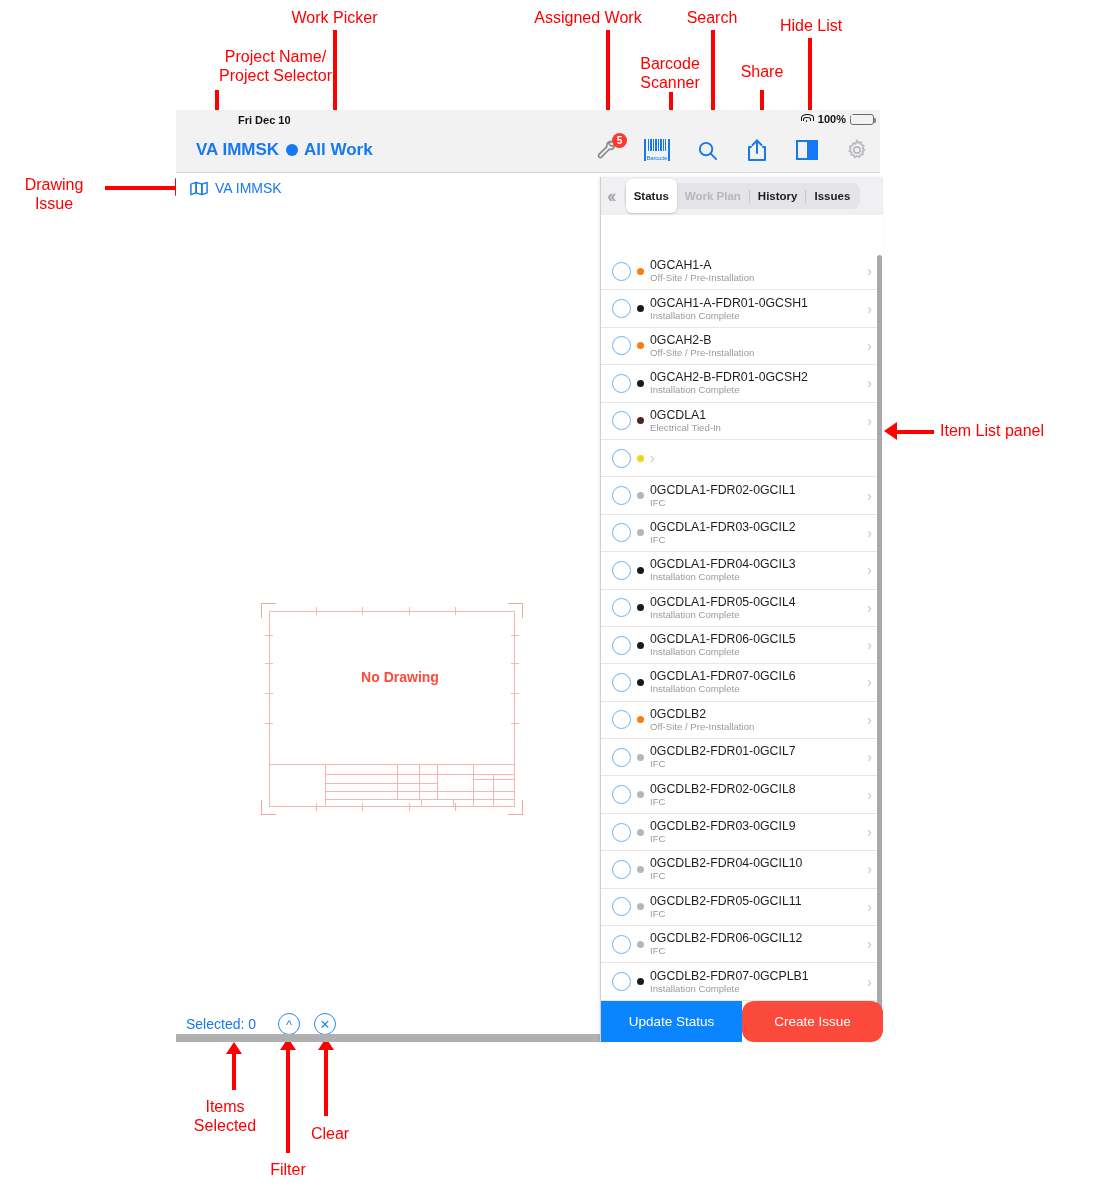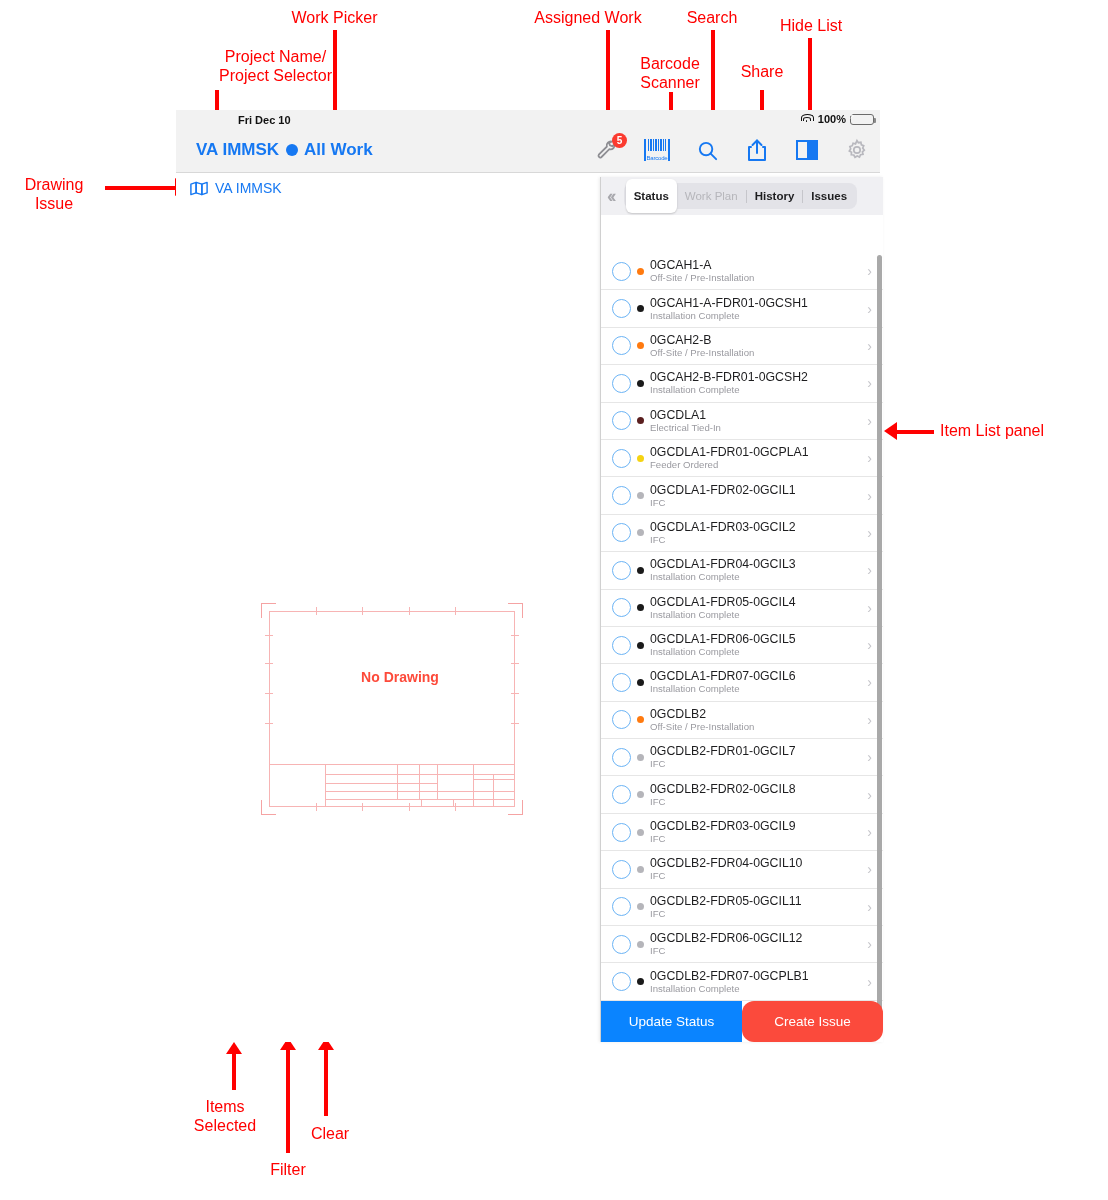--- a/index.html
+++ b/index.html
@@ -96,21 +96,21 @@
   #panel{position:absolute;left:424px;top:67px;width:282px;height:865px;background:#fff;
          border-left:1px solid #d0d0d0;box-shadow:-1px 0 3px rgba(0,0,0,.08);}
   #paneltabs{height:38px;background:#f0f0f3;display:flex;align-items:center;padding:0 6px;
              box-sizing:border-box;gap:6px;}
   .chev2{color:#a8a8ad;font-size:19px;font-weight:bold;letter-spacing:-3px;padding-right:4px;}
   .segwrap{display:flex;align-items:center;background:#e3e3e8;border-radius:8px;height:26px;padding:2px;
            box-sizing:border-box;}
   .seg{font-size:11.5px;font-weight:bold;color:#1d1d1f;padding:0 8px;height:34px;
        display:flex;align-items:center;border-radius:6px;}
   .seg.active{background:#fff;box-shadow:0 1px 2px rgba(0,0,0,.18);}
-  .seg.disabled{color:#b6b6bb;font-weight:normal;}
+  .seg.disabled{color:#b6b6bb;font-weight:bold;}
   .segdiv{width:1px;height:13px;background:#c6c6cb;}
 
   #filterrow{height:38px;display:flex;align-items:center;background:#fff;border-bottom:1px solid #e0e0e0;position:relative;margin-top:42px;}
   .selcircle{width:19px;height:19px;border:1.6px solid #6cb4f5;border-radius:50%;margin:0 9px 0 11px;box-sizing:border-box;}
   .ftab{font-size:14.5px;font-weight:bold;color:#1d1d1f;padding:0 12px;height:37px;display:flex;
         align-items:center;box-sizing:border-box;}
   .ftab.sel{background:#eeeef1;border-bottom:3px solid #0a84ff;}
   #editbtn{position:absolute;right:10px;font-size:14px;color:#bdbdc2;}
 
   #listscroll{position:absolute;left:0;top:76px;right:0;bottom:41px;overflow:hidden;background:#fff;}
@@ -306,20 +306,26 @@
         <div class="sh-line" style="left:56px;top:9px;width:190px;height:1px;"></div>
         <div class="sh-line" style="left:56px;top:18px;width:112px;height:1px;"></div>
         <div class="sh-line" style="left:56px;top:26px;width:190px;height:1px;"></div>
         <div class="sh-line" style="left:56px;top:34px;width:190px;height:1px;"></div>
         <div class="sh-line" style="left:204px;top:14px;width:42px;height:1px;"></div>
       </div>
       <div id="nodrawing">No Drawing</div>
     </div>
   </div>
 
+  <div id="bottombar">
+    <span id="selcount">Selected: 0</span>
+    <span class="circbtn" id="filterbtn">^</span>
+    <span class="circbtn" id="clearbtn">✕</span>
+    <div id="hscroll"></div>
+  </div>
 
   <div id="panel">
 
     <div id="paneltabs">
       <span class="chev2">‹‹</span>
       <span class="segwrap">
         <span class="seg active">Status</span>
         <span class="seg disabled">Work Plan</span>
         <span class="segdiv"></span>
         <span class="seg">History</span>
@@ -378,24 +384,20 @@
             <span class="dot" style="background:#5a1f1f"></span>
             <span class="txts">
               <div class="title">0GCDLA1</div>
               <div class="sub">Electrical Tied-In</div>
             </span>
             <span class="chev">›</span>
           </div>
           <div class="row">
             <span class="chk"></span>
             <span class="dot" style="background:#f5d312"></span>
-            <span class="txts">
-              <div class="title">0GCDLA1-FDR01-0GCPLA1</div>
-              <div class="sub">Feeder Ordered</div>
-            </span>
             <span class="chev">›</span>
           </div>
           <div class="row">
             <span class="chk"></span>
             <span class="dot" style="background:#b5b5ba"></span>
             <span class="txts">
               <div class="title">0GCDLA1-FDR02-0GCIL1</div>
               <div class="sub">IFC</div>
             </span>
             <span class="chev">›</span>

